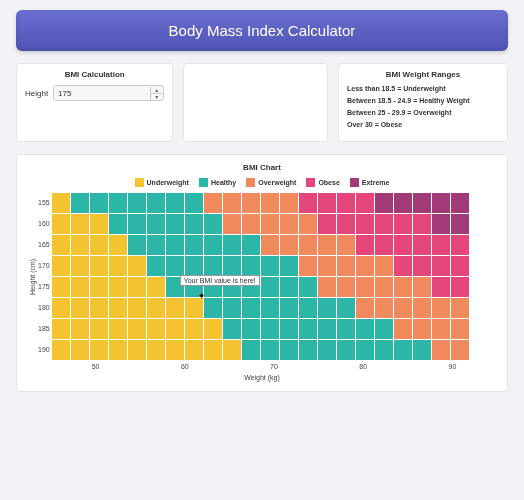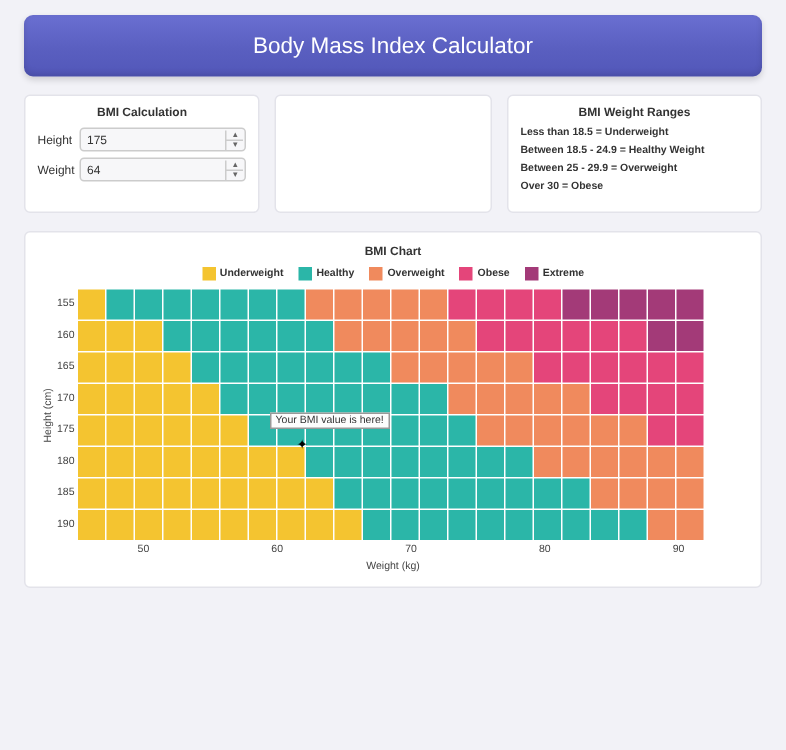--- a/index.html
+++ b/index.html
@@ -116,30 +116,20 @@
     <div class="field-row">
       <span class="field-label">Height</span>
       <div class="num-input">
         <span>175</span>
         <div class="stepper">
             <span>▴</span>
             <span>▾</span>
           </div>
       </div>
     </div>
-    <div class="field-row">
-      <span class="field-label">Weight</span>
-      <div class="num-input">
-        <span>64</span>
-        <div class="stepper">
-            <span>▴</span>
-            <span>▾</span>
-          </div>
-      </div>
-    </div>
   </div>
 
   <div class="card result-card" style="flex:1">
   </div>
 
   <div class="card ranges" style="flex:1.2">
     <div class="card-title">BMI Weight Ranges</div>
     <div class="range-line">Less than 18.5 = Underweight</div>
     <div class="range-line">Between 18.5 - 24.9 = Healthy Weight</div>
     <div class="range-line">Between 25 - 29.9 = Overweight</div>

